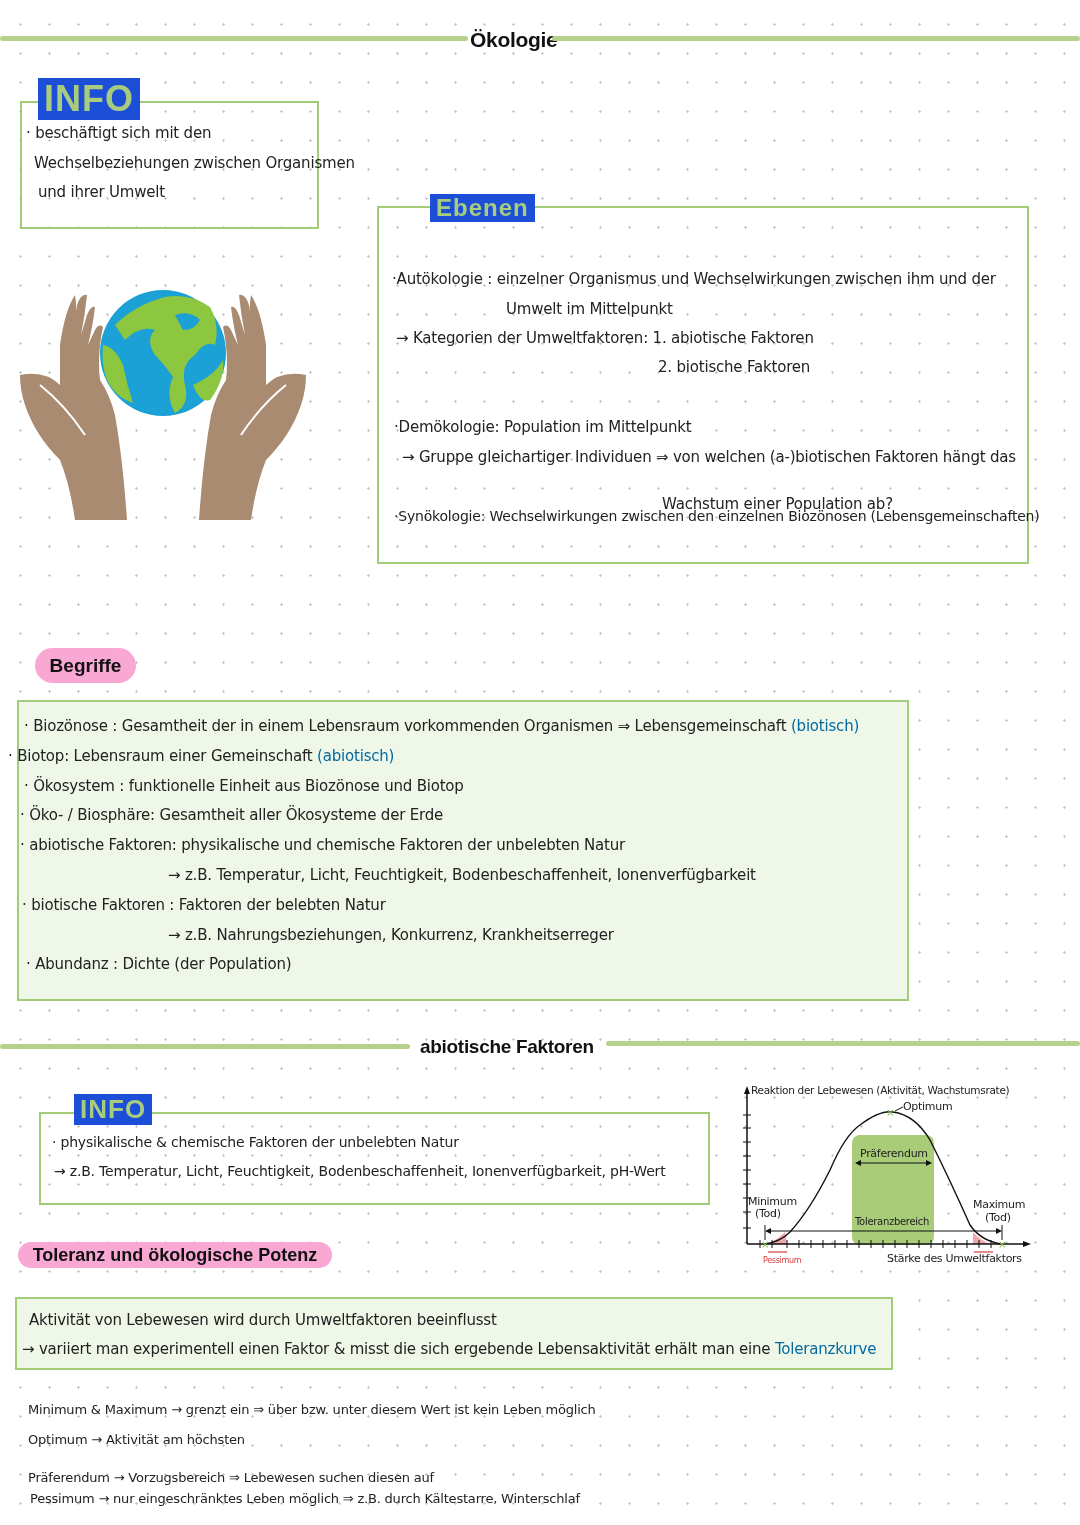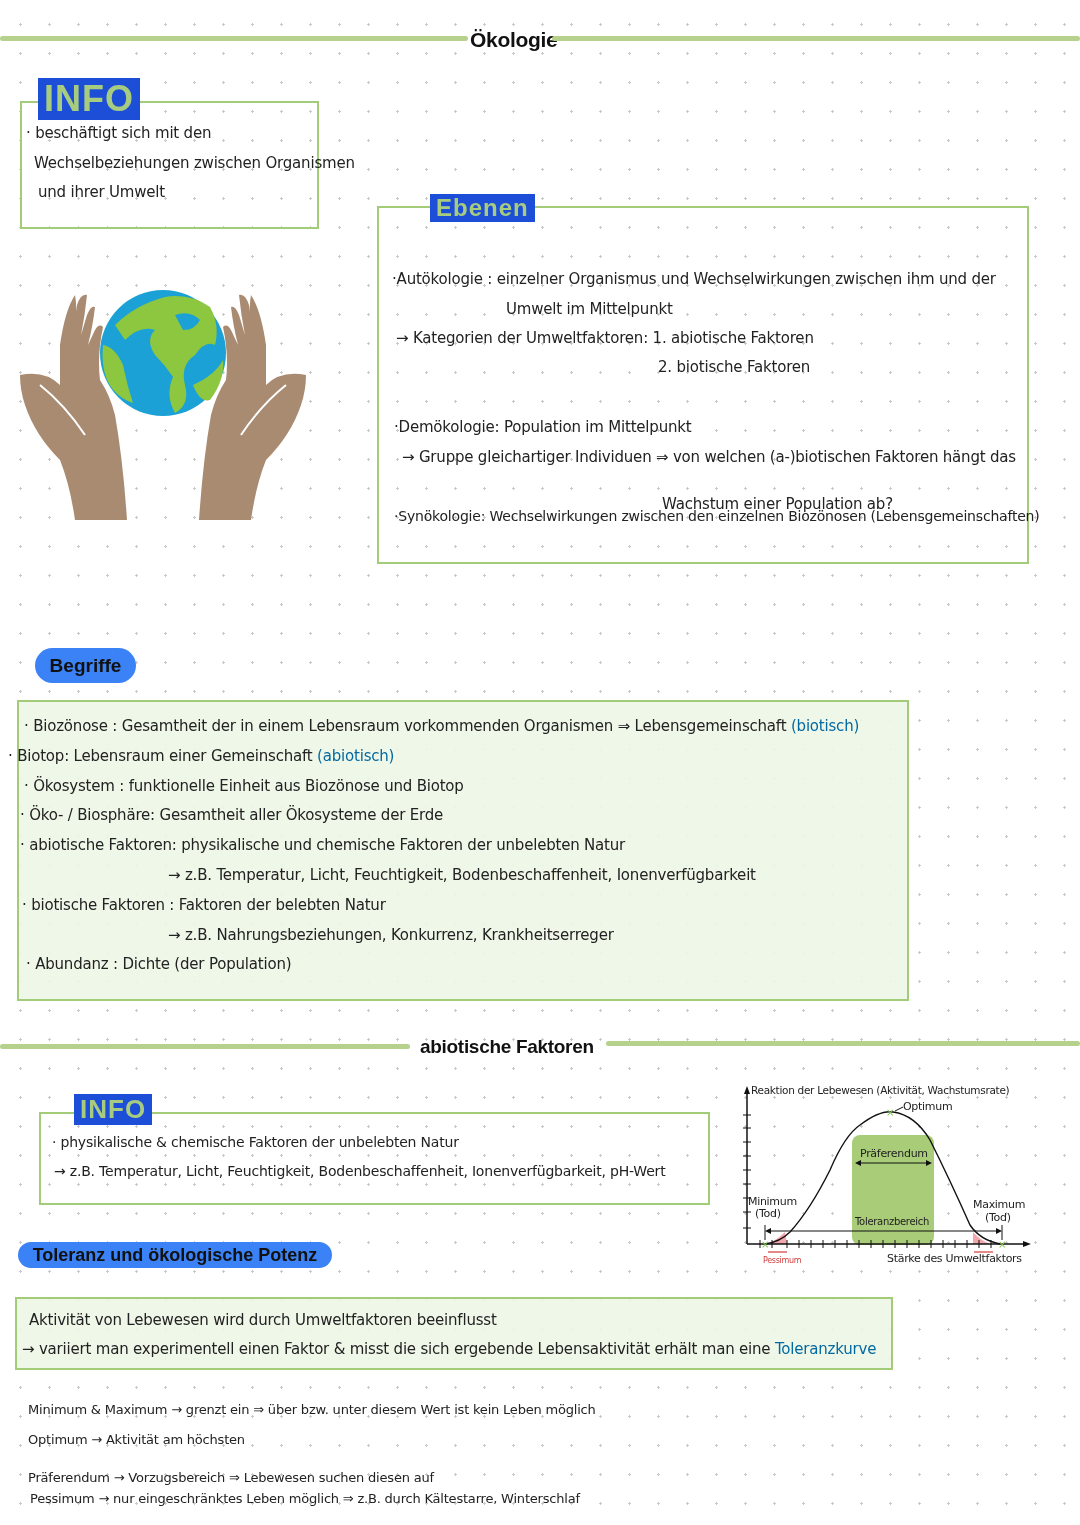--- a/index.html
+++ b/index.html
@@ -19,21 +19,21 @@
     position: absolute; font-family: "Liberation Sans", sans-serif; font-weight: bold;
     font-size: 21px; color: #111; letter-spacing: -0.3px; background: transparent;
   }
   .box { position: absolute; border: 2px solid #a3cc78; box-sizing: border-box; }
   .box.fill { background: rgba(238, 246, 230, 0.92); }
   .box-heading {
     position: absolute; font-family: "Liberation Sans", sans-serif; font-weight: bold;
     color: #a8cc7f; background: #1d4ed8; padding: 0 6px; letter-spacing: 1px;
   }
   .pill {
-    position: absolute; background: #3b82f6; border-radius: 20px;
+    position: absolute; background: #f9a8d4; border-radius: 20px;
     font-family: "Liberation Sans", sans-serif; font-weight: bold; color: #111;
     display: flex; align-items: center; justify-content: center;
   }
   .green-text { color: #0369a1; }
   .chart-lbl { position: absolute; font-size: 11px; color: #222; white-space: nowrap; font-family: "DejaVu Sans", sans-serif; letter-spacing: -0.3px; }
 </style>
 </head>
 <body>
 
 <div class="green-line" style="left:0; top:36px; width:468px;"></div>

